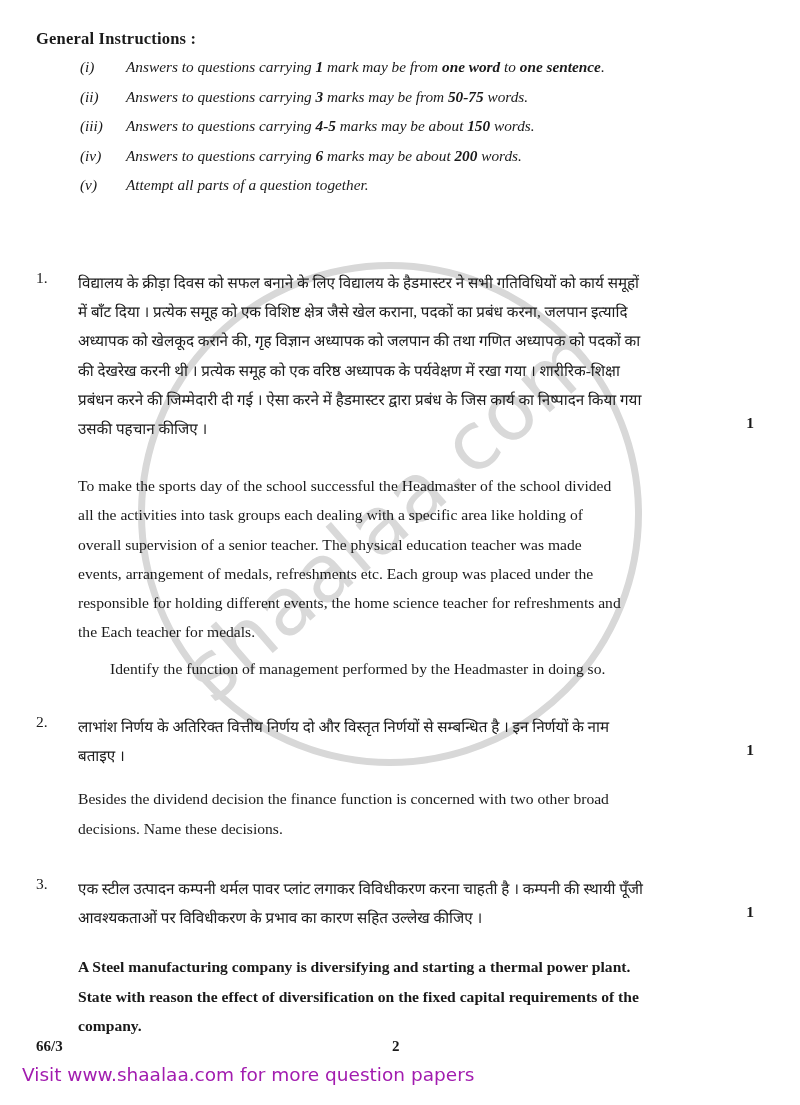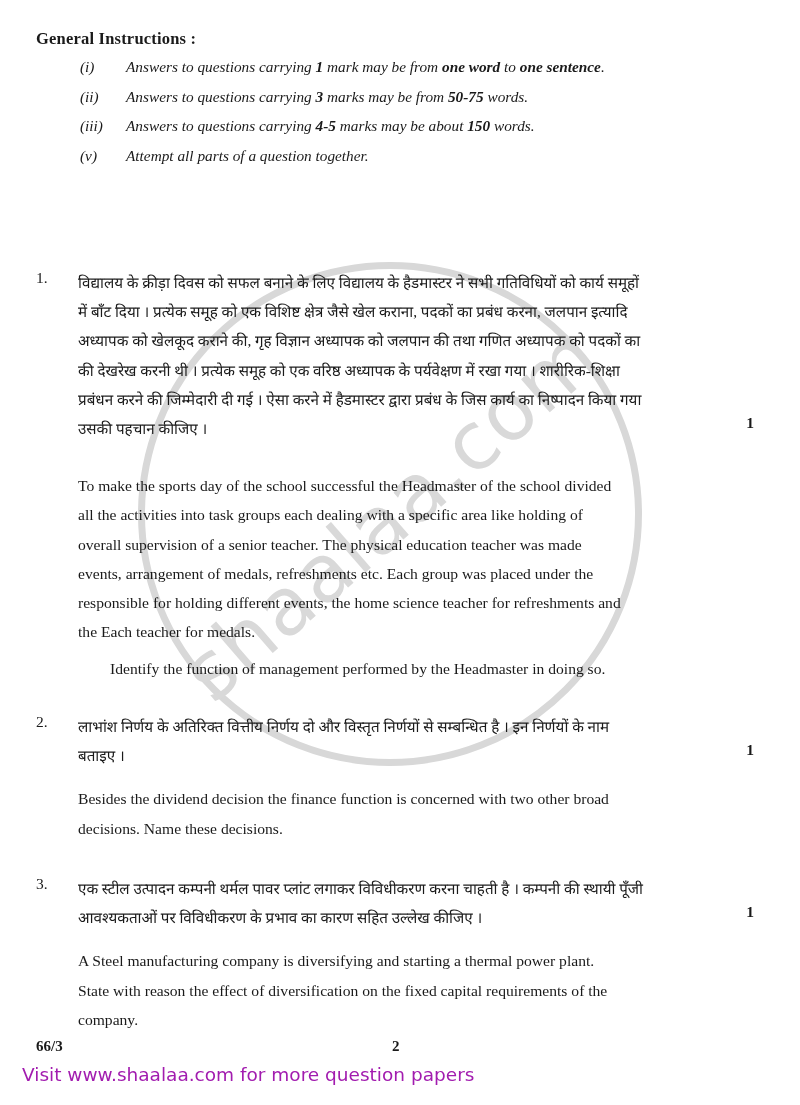--- a/index.html
+++ b/index.html
@@ -184,20 +184,24 @@
     <div class="instr-row">
       <span class="instr-num">(ii)</span>
       <span class="instr-text">Answers to questions carrying <b>3</b> marks may be from <b>50-75</b> words.</span>
     </div>
 
     <div class="instr-row">
       <span class="instr-num">(iii)</span>
       <span class="instr-text">Answers to questions carrying <b>4-5</b> marks may be about <b>150</b> words.</span>
     </div>
 
+    <div class="instr-row">
+      <span class="instr-num">(iv)</span>
+      <span class="instr-text">Answers to questions carrying <b>6</b> marks may be about <b>200</b> words.</span>
+    </div>
 
     <div class="instr-row">
       <span class="instr-num">(v)</span>
       <span class="instr-text">Attempt all parts of a question together.</span>
     </div>
 
   </div>
 
   <div class="qblock" style="top:268px;">
     <div class="qline">
@@ -247,21 +251,21 @@
   <div class="qblock" style="top:874px;">
     <div class="qline">
       <div class="qnum">3.</div>
       <div class="qbody">
         <div class="hindi">
           <div>एक स्टील उत्पादन कम्पनी थर्मल पावर प्लांट लगाकर विविधीकरण करना चाहती है । कम्पनी की स्थायी पूँजी</div>
           <div class="lastline">आवश्यकताओं पर विविधीकरण के प्रभाव का कारण सहित उल्लेख कीजिए ।</div>
         </div>
         <div class="marks" style="top:29px;">1</div>
 
-        <div class="english" style="margin-top:14px;">
+        <div class="english" style="margin-top:20px;font-weight:bold;">
           <div>A Steel manufacturing company is diversifying and starting a thermal power plant.</div>
           <div>State with reason the effect of diversification on the fixed capital requirements of the</div>
           <div class="noj">company.</div>
         </div>
       </div>
     </div>
   </div>
 
   <div class="footer-code">66/3</div>
   <div class="footer-page">2</div>

